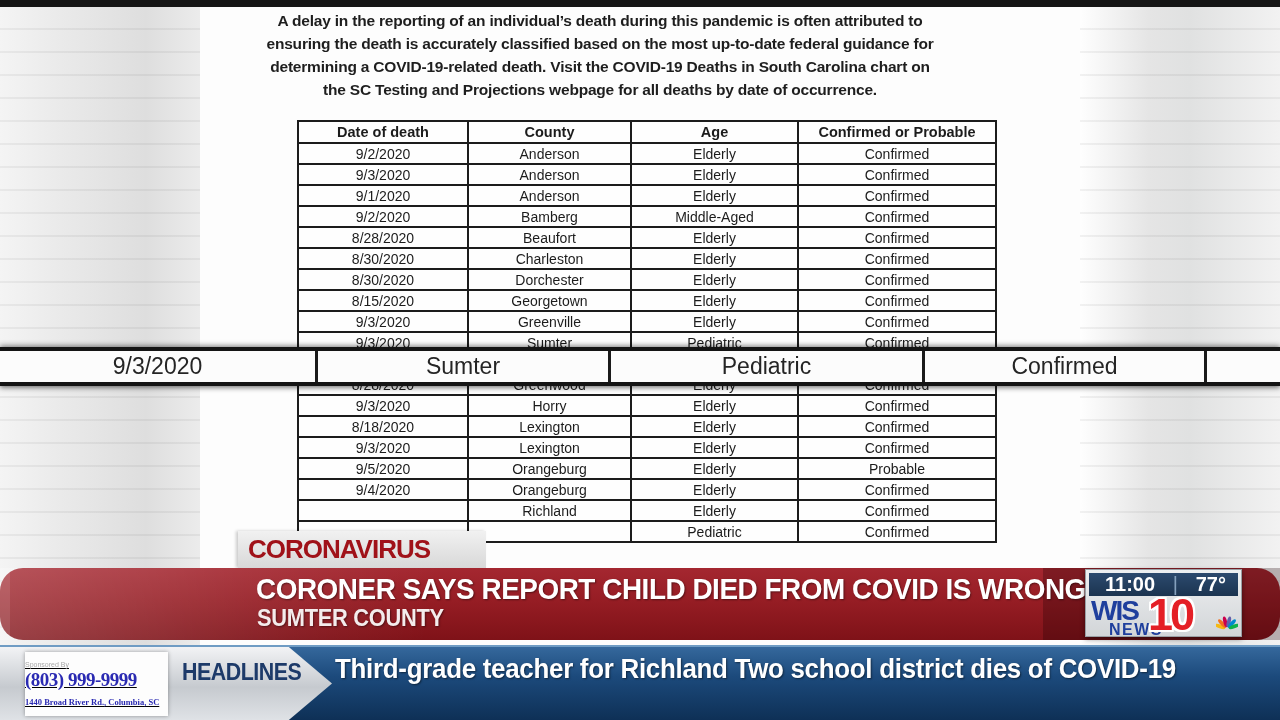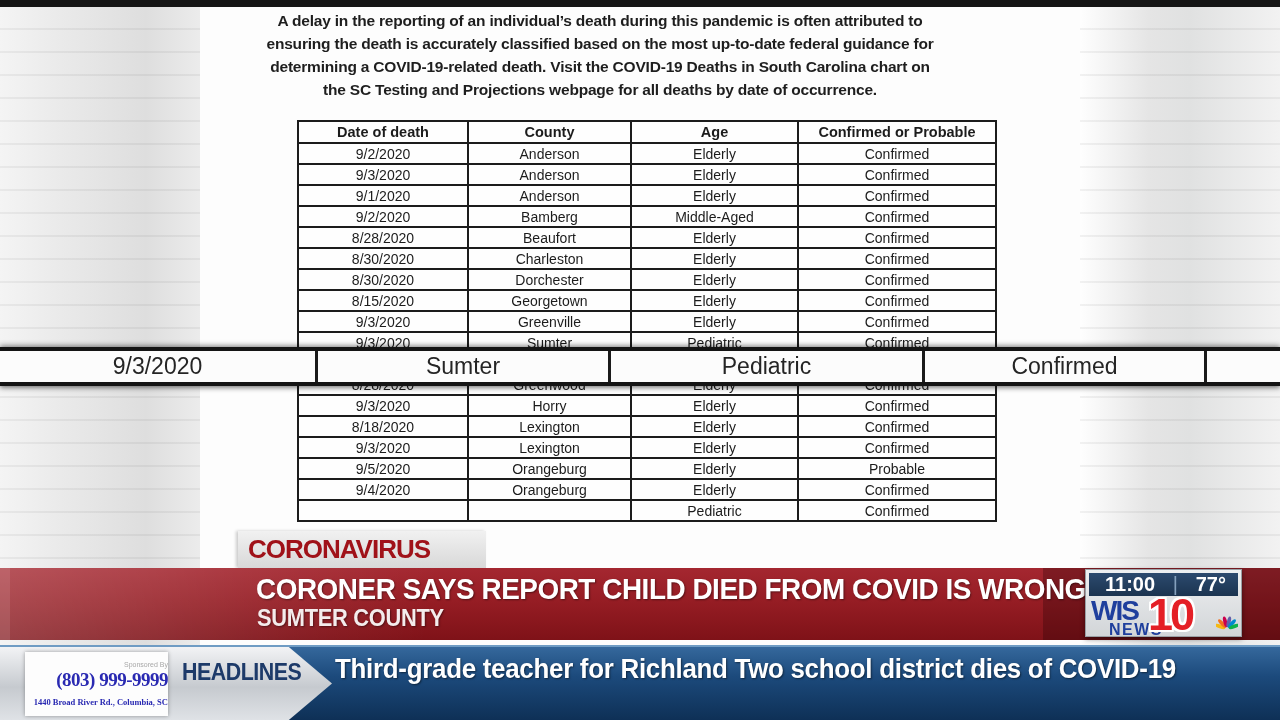--- a/index.html
+++ b/index.html
@@ -57,20 +57,21 @@
     position:absolute; left:238px; top:531px; width:248px; height:37px; z-index:7;
     background:linear-gradient(180deg,#f1f1f1,#d8d8d8);
     display:flex; align-items:center; padding-left:10px;
     font-size:26px; font-weight:bold; color:#a01219; letter-spacing:-1px;
     box-shadow:-2px 0 3px rgba(0,0,0,0.2);
   }
   
   .banner{
     position:absolute; left:0; top:568px; width:1280px; height:72px; z-index:8;
     background:linear-gradient(180deg,#a42730 0%,#961d24 45%,#7f1218 100%);
+    border-radius:23px;
   }
   .banner::before{
     content:""; position:absolute; left:0; top:0; width:10px; height:100%;
     background:rgba(255,255,255,0.28);
   }
   .banner::after{
     content:""; position:absolute; left:10px; top:0; width:55%; height:100%;
     background:linear-gradient(100deg, rgba(255,255,255,0.20) 0%, rgba(255,255,255,0.06) 40%, rgba(255,255,255,0) 60%);
   }
   .banner-dark-right{
@@ -122,21 +123,21 @@
     border-top:2px solid #6f9cc4;
   }
   .headlines-strip{
     position:absolute; left:0; top:0; width:332px; height:73px;
     background:linear-gradient(180deg,#f2f3f5,#c6cacf 55%,#dfe2e6);
     clip-path:polygon(0 0, 87% 0, 100% 50%, 87% 100%, 0 100%);
   }
   .sponsor-box{
     position:absolute; left:25px; top:5px; width:143px; height:64px;
     background:#fdfdfd; box-shadow:0 0 4px rgba(0,0,0,0.35);
-    display:flex; flex-direction:column; align-items:flex-end; justify-content:center;
+    display:flex; flex-direction:column; align-items:flex-start; justify-content:center;text-decoration:underline;
   }
   .sponsor-by{ font-size:7px; color:#a8a8a8; margin-bottom:1px; }
   .sponsor-phone{
     font-family:"Liberation Serif", serif; font-size:19px; font-weight:bold; color:#2a2ab2;
     white-space:nowrap; letter-spacing:-0.5px;
   }
   .sponsor-address{
     font-family:"Liberation Serif", serif; font-size:8.5px; font-weight:bold; color:#2a2ab2;
     margin-top:6px; white-space:nowrap;
   }
@@ -274,20 +275,26 @@
         </tr>
     <tr>
           <td>9/5/2020</td>
           <td>Orangeburg</td>
           <td>Elderly</td>
           <td>Probable</td>
         </tr>
     <tr>
           <td>9/4/2020</td>
           <td>Orangeburg</td>
+          <td>Elderly</td>
+          <td>Confirmed</td>
+        </tr>
+    <tr>
+          <td></td>
+          <td>Richland</td>
           <td>Elderly</td>
           <td>Confirmed</td>
         </tr>
     <tr>
           <td></td>
           <td></td>
           <td>Pediatric</td>
           <td>Confirmed</td>
         </tr>
   </tbody>

